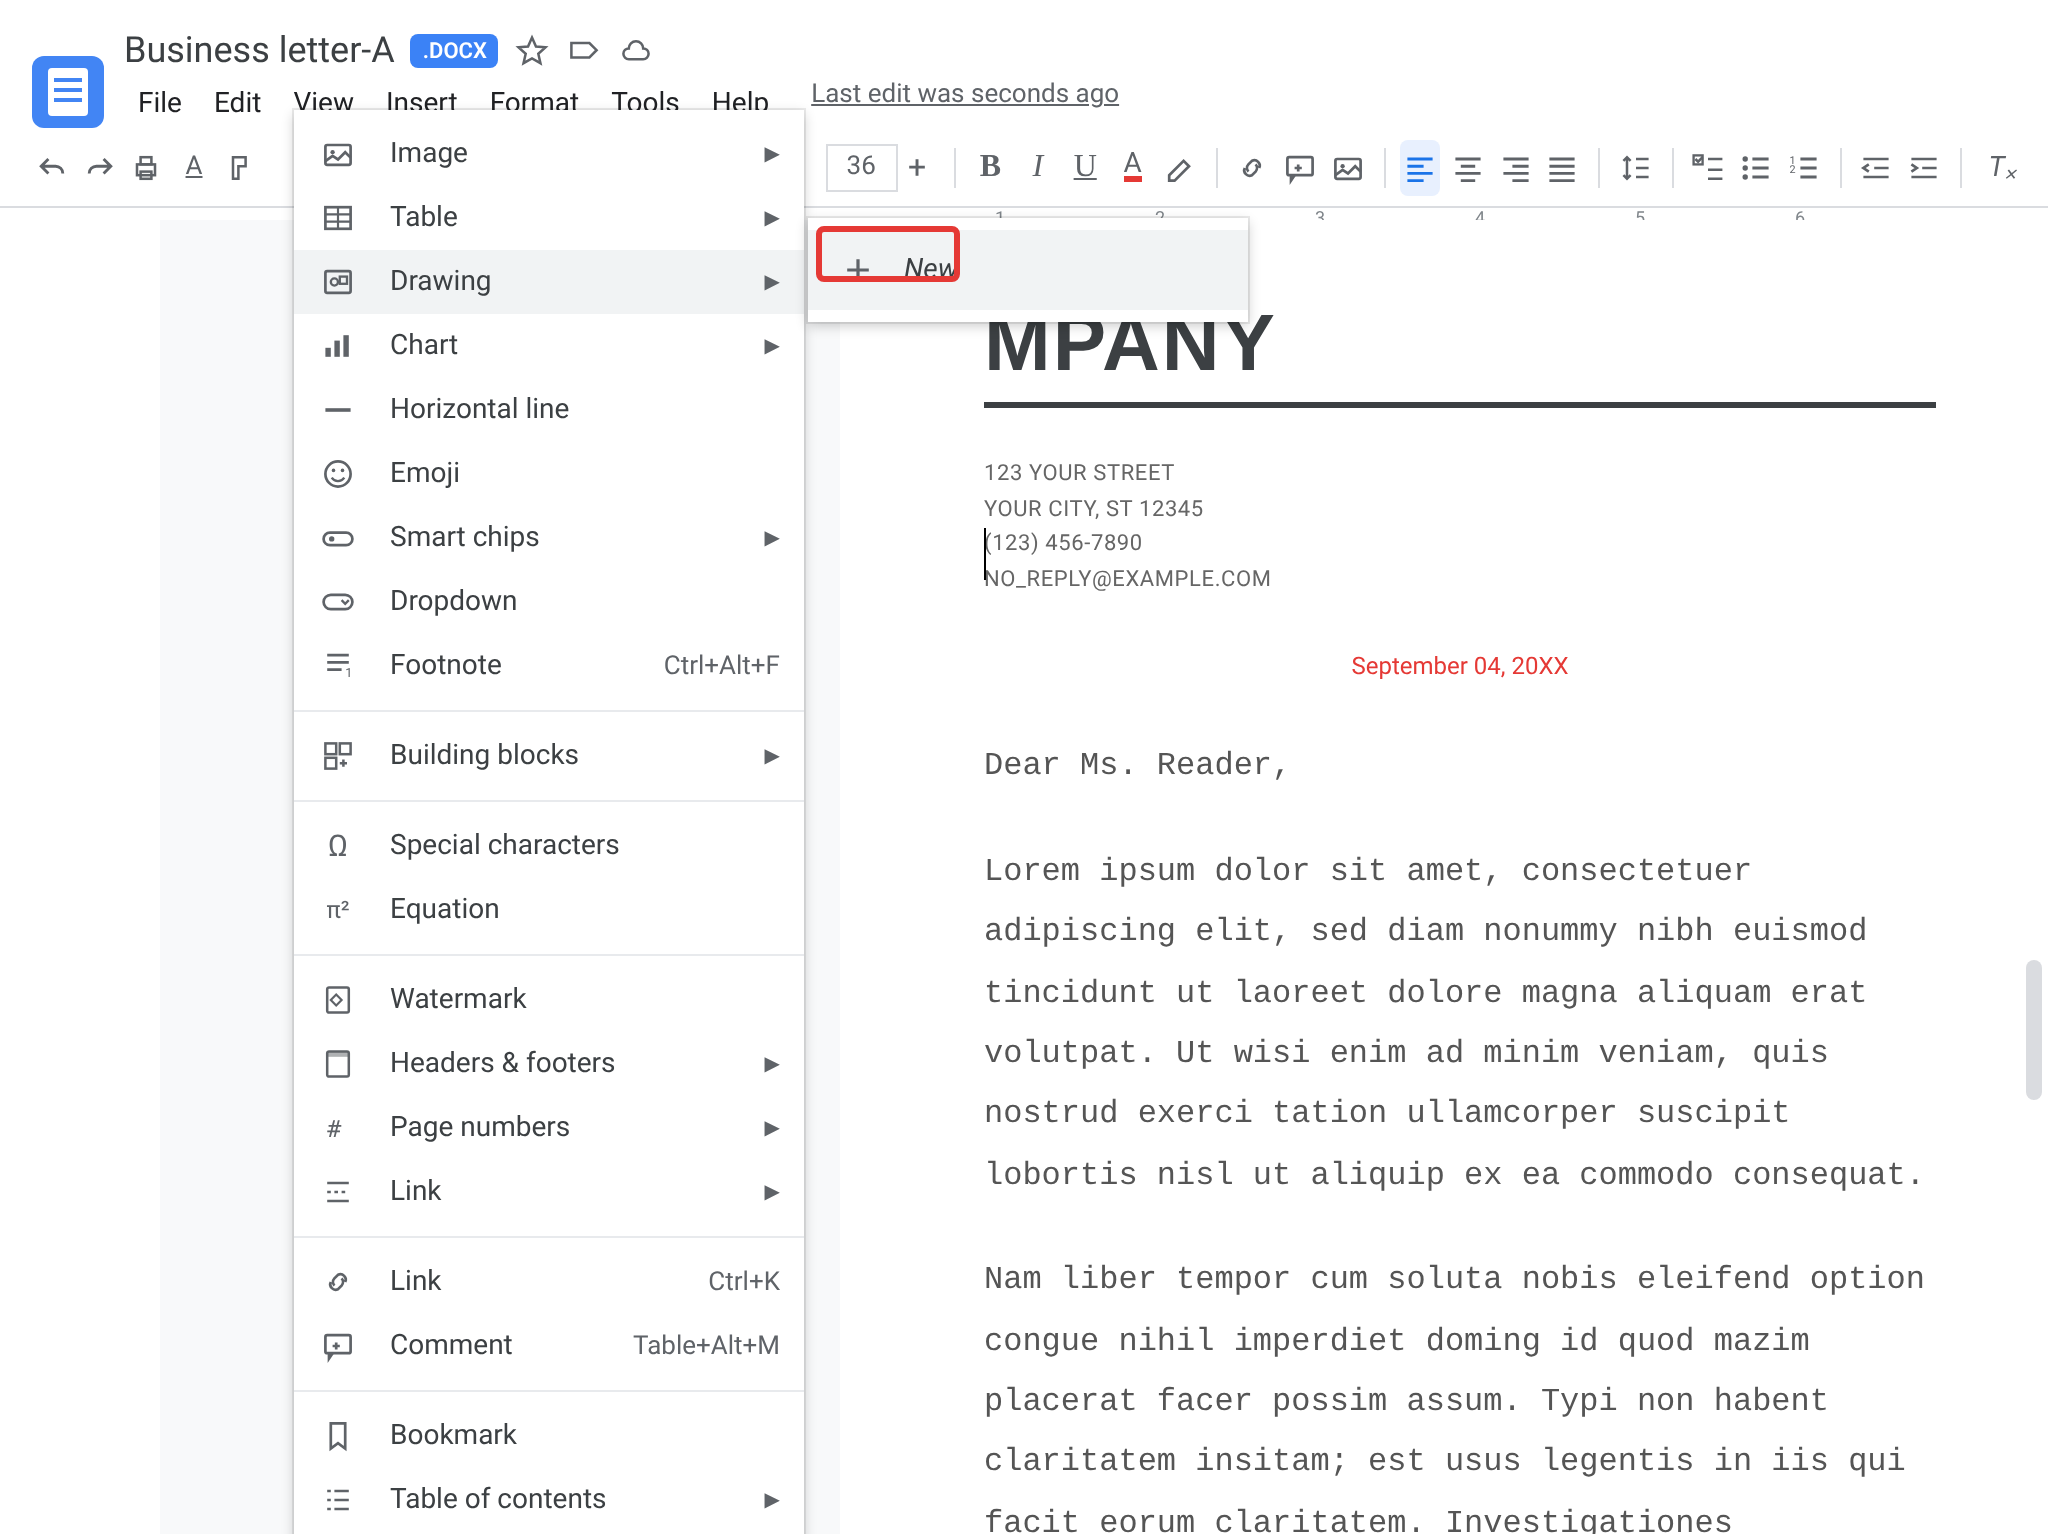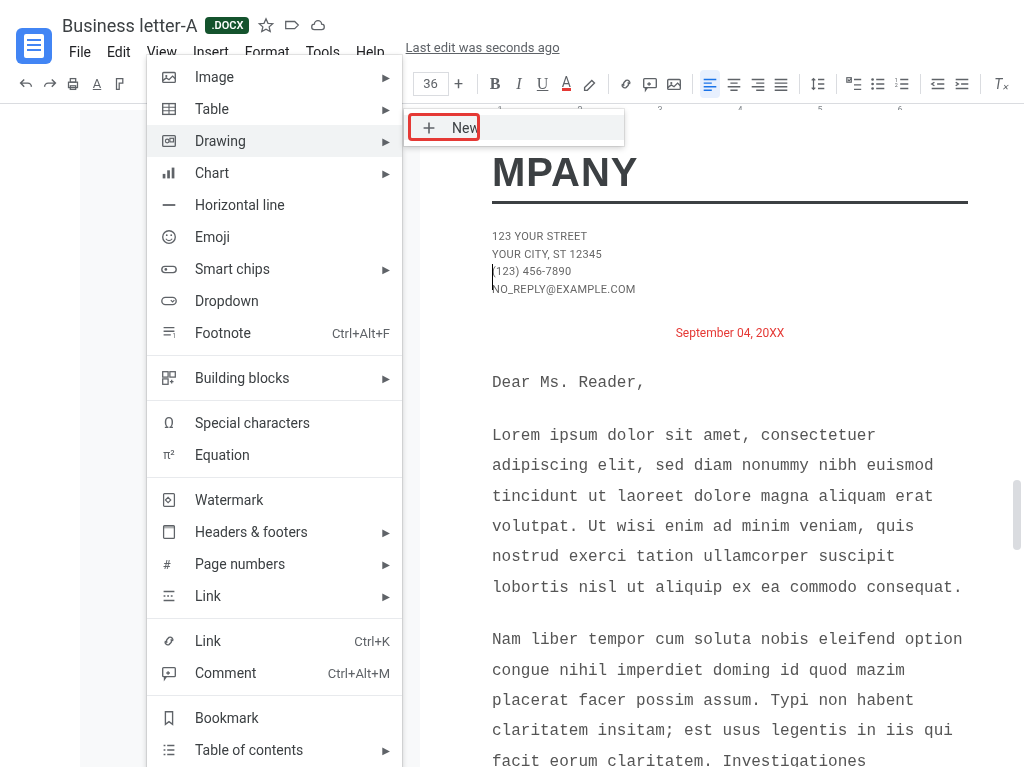--- a/index.html
+++ b/index.html
@@ -7,21 +7,21 @@
 
 
 .hdr { display:flex; align-items:flex-end; padding:8px 32px 0 16px; height:64px; }
 .logo { width:36px; height:36px; background:#4285f4; border-radius:6px; display:flex; align-items:center; justify-content:center; margin-right:10px; flex-shrink:0; }
 .logo-inner { width:20px; height:24px; background:#fff; border-radius:2px; position:relative; }
 .logo-inner::before,.logo-inner::after { content:""; position:absolute; left:3px; right:3px; height:2px; background:#4285f4; }
 .logo-inner::before { top:5px; }
 .logo-inner::after { top:10px; box-shadow:0 5px 0 #4285f4; }
 .title-row { display:flex; align-items:center; gap:8px; color:#5f6368; }
 .doc-title { font-size:18px; color:#3c4043; }
-.badge { background:#14532d; color:#fff; font-size:11px; font-weight:600; padding:2px 6px; border-radius:4px; }
+.badge { background:#3b82f6; color:#fff; font-size:11px; font-weight:600; padding:2px 6px; border-radius:4px; }
 .title-ic { width:18px; height:18px; display:flex; align-items:center; justify-content:center; color:#5f6368; }
 .menubar { display:flex; gap:2px; margin-top:4px; font-size:14px; color:#202124; }
 .menubar-item { padding:4px 7px; border-radius:4px; cursor:pointer; }
 .last-edit { color:#5f6368; text-decoration:underline; margin-left:12px; font-size:13px; }
 
 
 .toolbar { height:40px; border-bottom:1px solid #dadce0; display:flex; align-items:center; padding:0 16px; gap:4px; color:#5f6368; }
 .tb { width:28px; height:28px; display:flex; align-items:center; justify-content:center; border-radius:4px; }
 .tb svg { width:18px; height:18px; }
 .sep { width:1px; height:20px; background:#dadce0; margin:0 4px; }
@@ -47,21 +47,21 @@
 .menu-row:hover,.menu-row.hover { background:#f1f3f4; }
 .menu-ic { width:20px; height:20px; margin-right:16px; display:flex; align-items:center; justify-content:center; color:#5f6368; }
 .menu-ic svg { width:18px; height:18px; }
 .menu-label { flex:1; font-size:14px; color:#3c4043; }
 .menu-arrow { color:#5f6368; font-size:10px; }
 .menu-short { font-size:13px; color:#5f6368; }
 .menu-div { height:1px; background:#e8eaed; margin:6px 0; }
 
 
 .submenu { position:absolute; left:404px; top:109px; width:220px; background:#fff; box-shadow:0 2px 6px rgba(0,0,0,.2),0 0 0 1px rgba(0,0,0,.08); z-index:101; padding:6px 0; }
-.sub-row { display:flex; align-items:center; height:25px; padding:0 16px; cursor:pointer; }
+.sub-row { display:flex; align-items:center; height:40px; padding:0 16px; cursor:pointer;font-style:italic; }
 .sub-row.hover { background:#f1f3f4; }
 .sub-ic { width:18px; height:18px; margin-right:14px; display:flex; align-items:center; justify-content:center; color:#5f6368; }
 .highlight-box { position:absolute; left:408px; top:113px; width:72px; height:28px; border:3px solid #e53935; border-radius:4px; z-index:102; pointer-events:none; }
 
 
 .doc-area { position:absolute; left:80px; right:0; top:110px; bottom:0; overflow:hidden; background:#f8f9fa; }
 .page { position:absolute; left:340px; top:0; width:620px; background:#fff; padding:40px 72px 60px 72px; min-height:900px; }
 .company { font-family:"Arial Black",Arial,sans-serif; font-size:40px; font-weight:900; letter-spacing:1px; color:#3c4043; }
 .hr { height:3px; background:#3c4043; margin:6px 0 24px 0; }
 .addr { font-size:11px; color:#666; line-height:1.6; letter-spacing:.3px; }
@@ -592,21 +592,21 @@
       <span class="menu-label">Link</span>
       <span class="menu-short">Ctrl+K</span>
     </div>
     <div class="menu-row">
       <span class="menu-ic">
         <svg viewBox="0 0 20 20">
           <use href="#i-comment"></use>
         </svg>
       </span>
       <span class="menu-label">Comment</span>
-      <span class="menu-short">Ctrl+Alt+M</span>
+      <span class="menu-short">Table+Alt+M</span>
     </div>
     <div class="menu-div"></div>
     <div class="menu-row">
       <span class="menu-ic">
         <svg viewBox="0 0 20 20">
           <use href="#i-bookmark"></use>
         </svg>
       </span>
       <span class="menu-label">Bookmark</span>
     </div>

